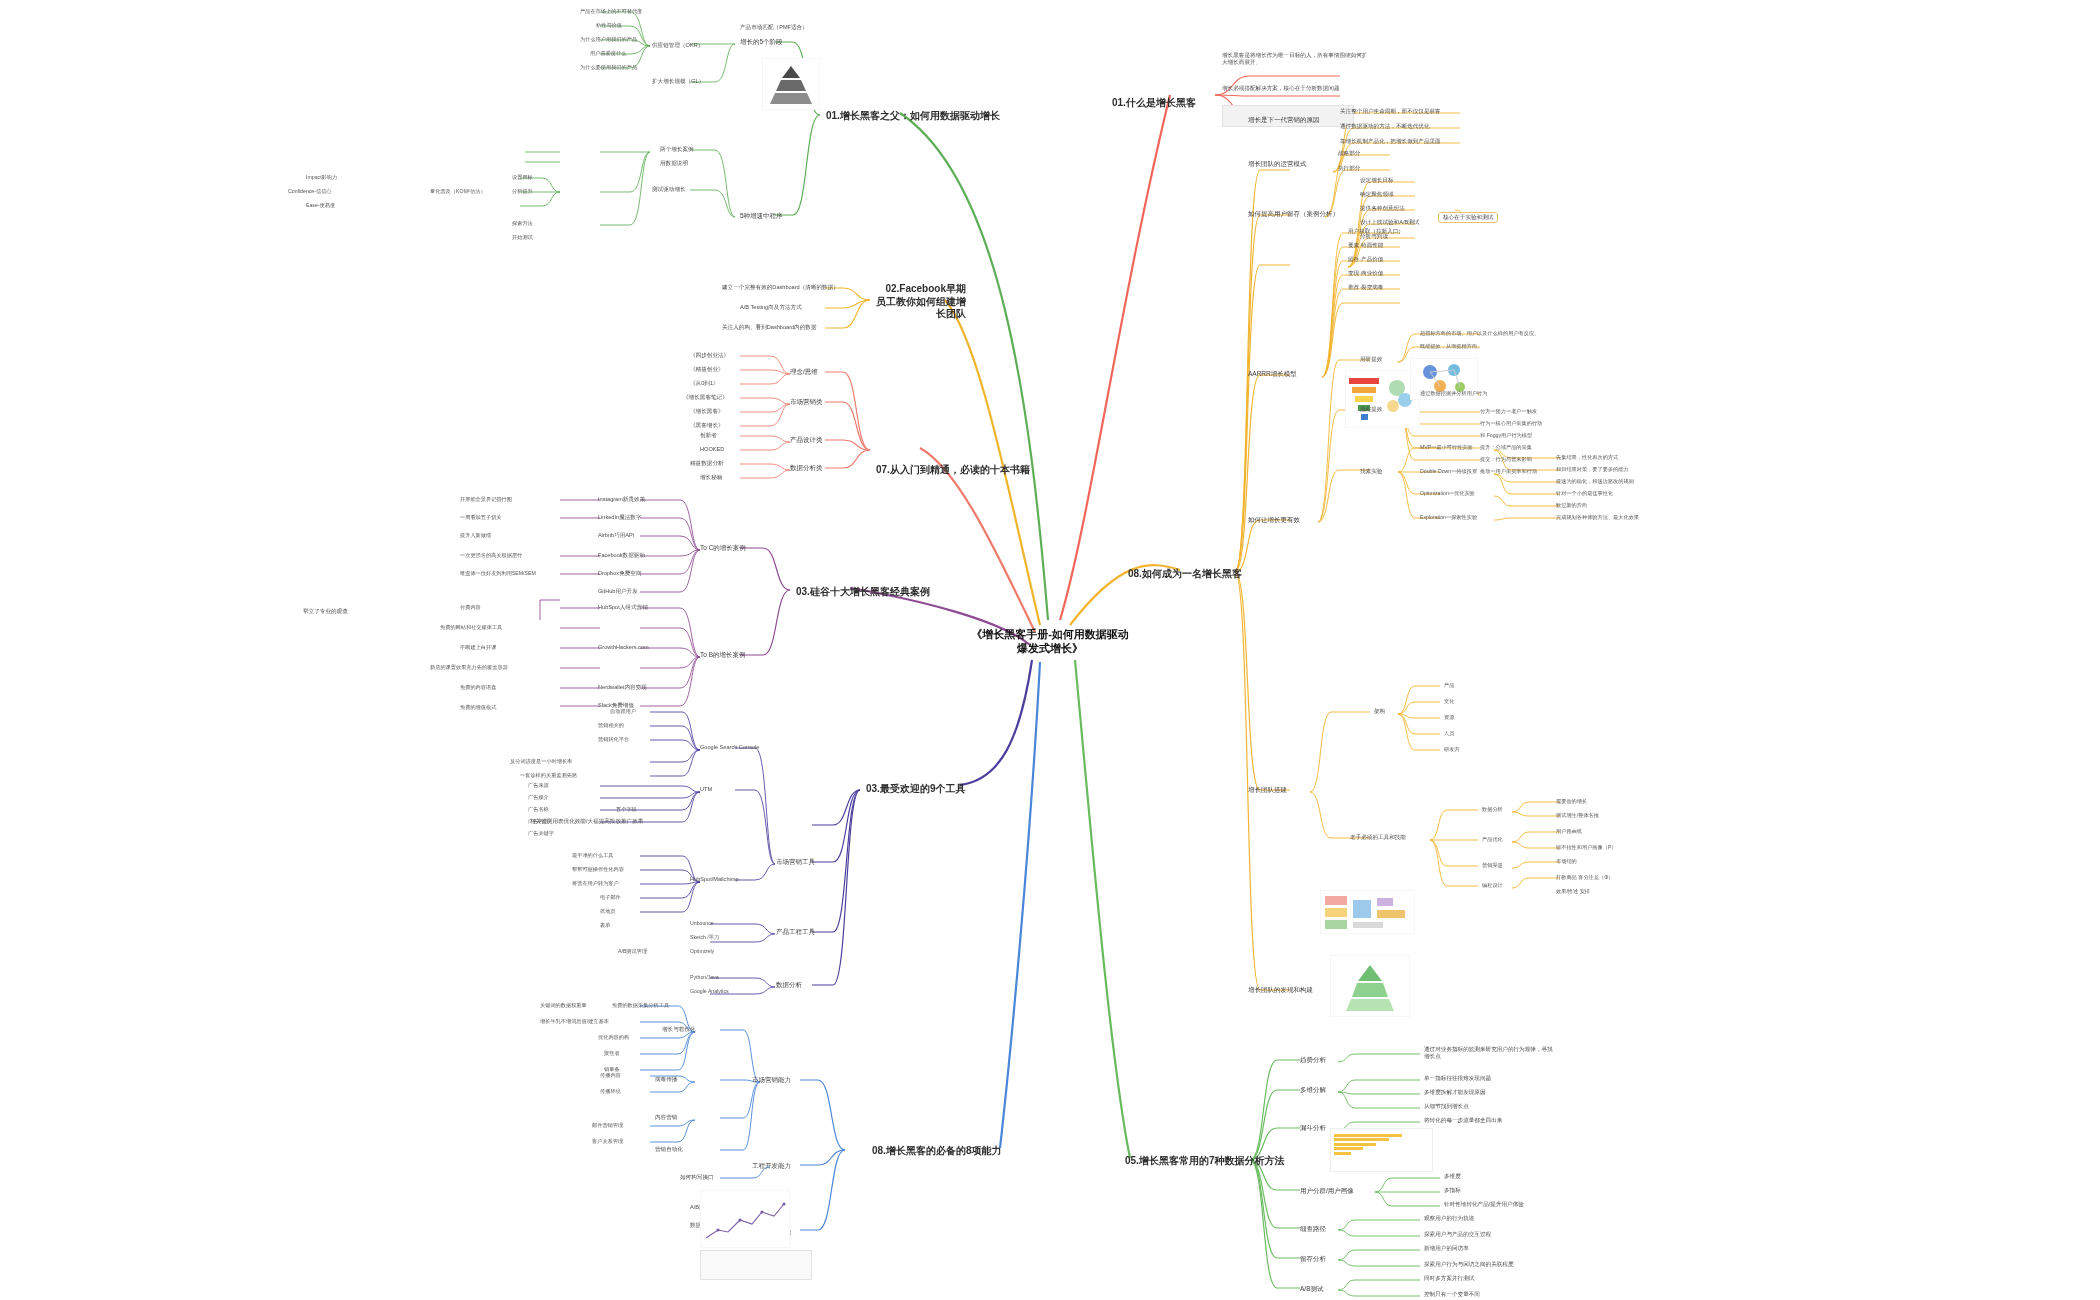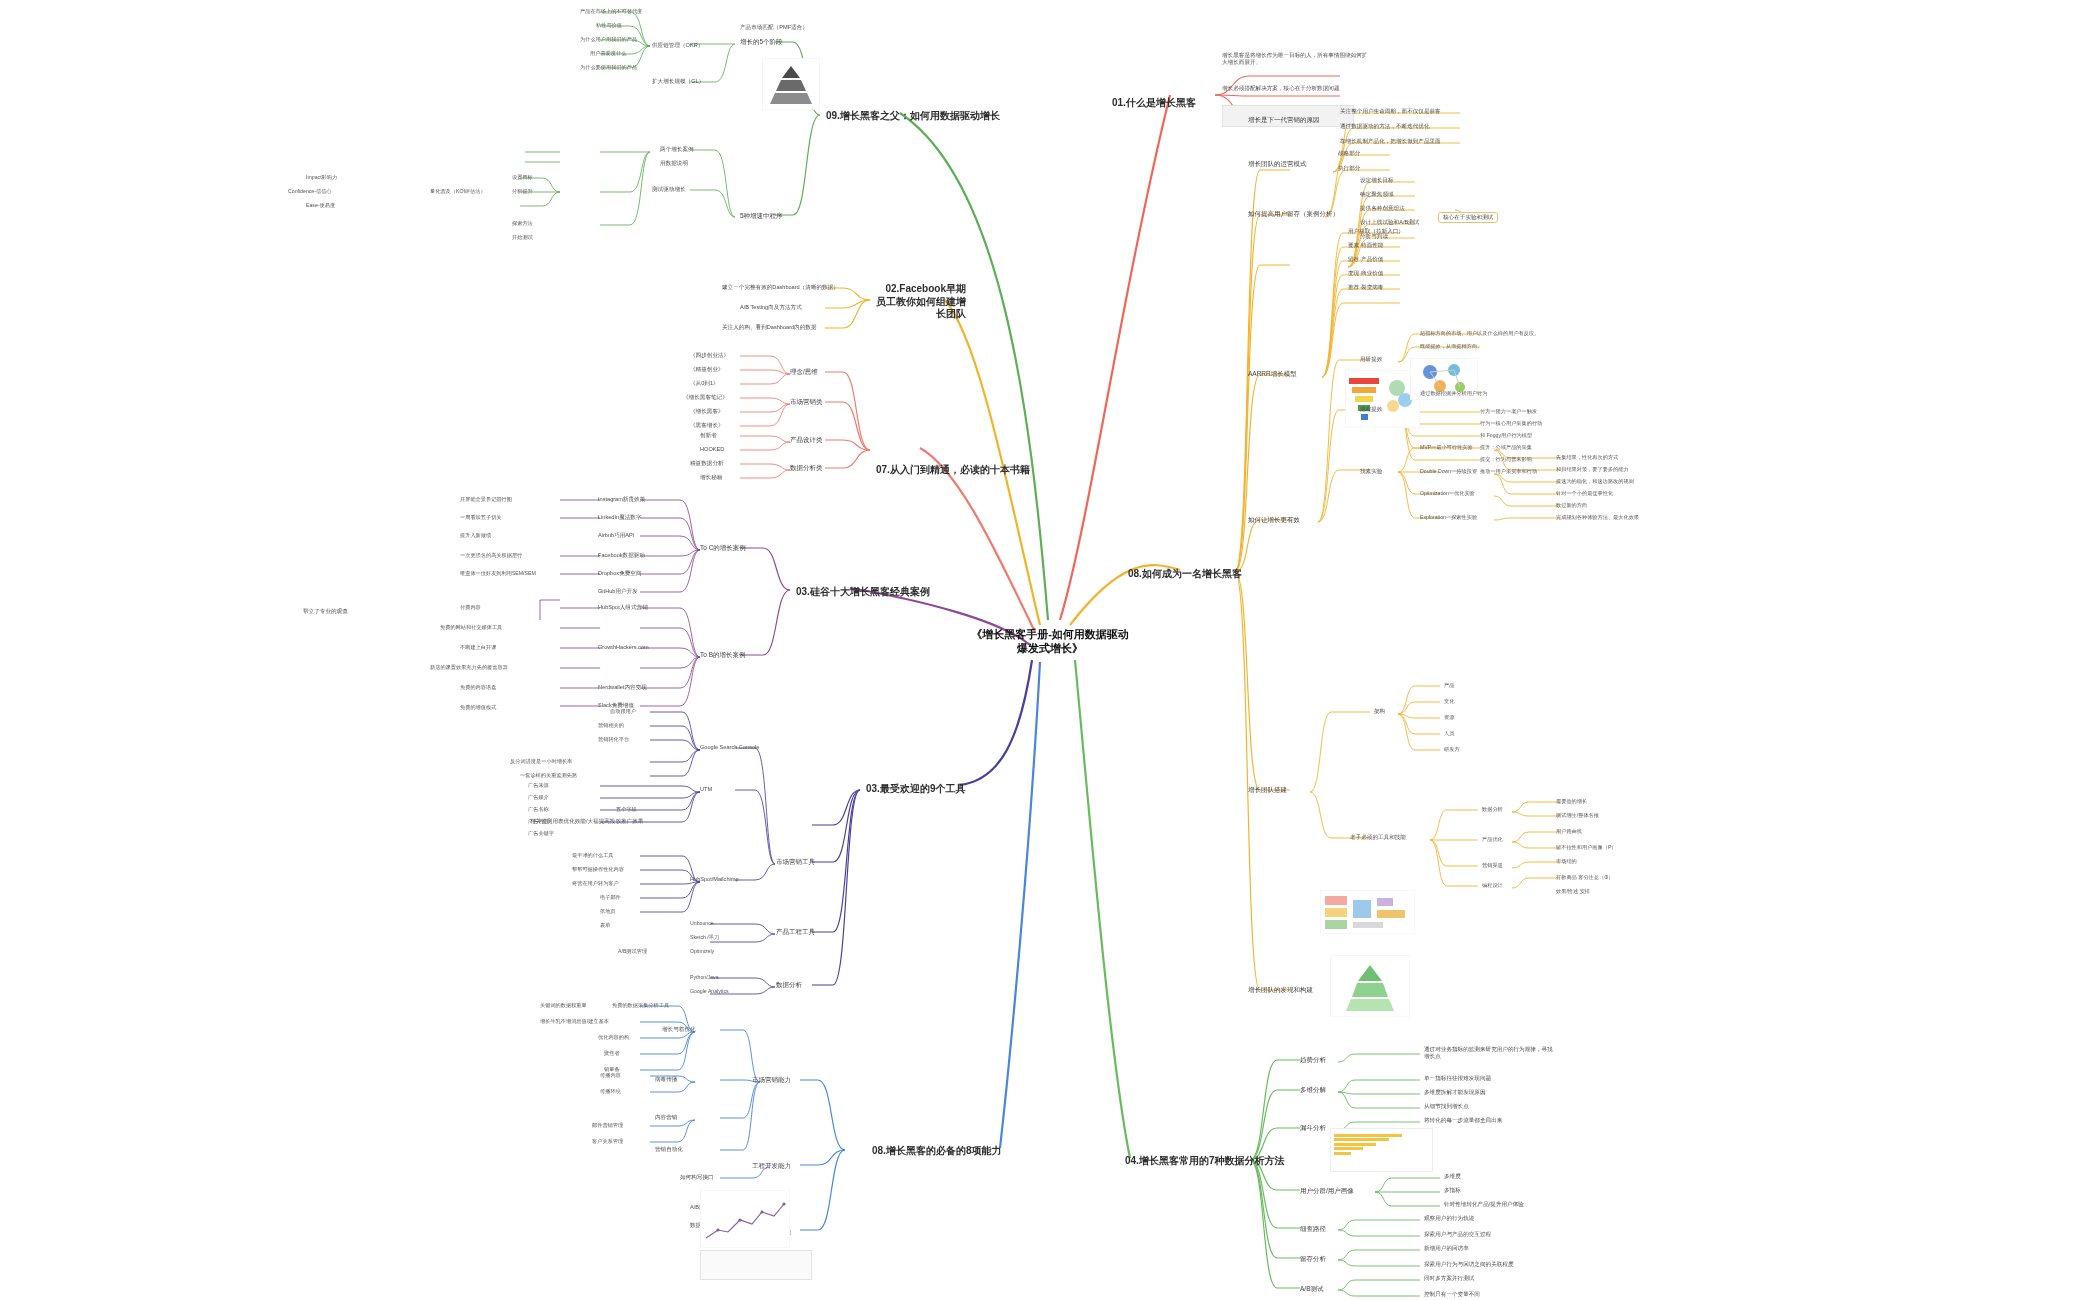--- a/index.html
+++ b/index.html
@@ -395,21 +395,21 @@
   </svg>
 
   <div class="node lvl2" style="left:1248px;top:986px;">增长团队的发现和构建</div>
   <svg class="pyr" style="left:1330px;top:955px;" width="80" height="62" viewBox="0 0 80 62">
     <rect x="0" y="0" width="80" height="62" fill="#fff" stroke="#eee"></rect>
     <polygon points="40,10 28,26 52,26" fill="#6fbf73"></polygon>
     <polygon points="27,28 53,28 58,42 22,42" fill="#8fd18f"></polygon>
     <polygon points="21,44 59,44 64,56 16,56" fill="#b7e3b3"></polygon>
   </svg>
 
-  <div class="node lvl1" style="left:1125px;top:1155px;color:#2d2d2d;">04.增长黑客常用的7种数据分析方法</div>
+  <div class="node lvl1" style="left:1125px;top:1155px;color:#2d2d2d;">05.增长黑客常用的7种数据分析方法</div>
 
   <div class="node lvl2" style="left:1300px;top:1056px;">趋势分析</div>
   <div class="node lvl3 wrapnode" style="left:1424px;top:1046px;width:130px;">通过对业务指标的监测来研究用户的行为规律，寻找增长点</div>
 
   <div class="node lvl2" style="left:1300px;top:1086px;">多维分解</div>
   <div class="node lvl3" style="left:1424px;top:1075px;">单一指标往往很难发现问题</div>
   <div class="node lvl3" style="left:1424px;top:1089px;">多维度拆解才能发现原因</div>
   <div class="node lvl3" style="left:1424px;top:1103px;">从细节找到增长点</div>
 
   <div class="node lvl2" style="left:1300px;top:1124px;">漏斗分析</div>
@@ -563,21 +563,21 @@
 
   <div class="node lvl2" style="left:790px;top:464px;">数据分析类</div>
   <div class="node lvl3" style="left:690px;top:460px;">精益数据分析</div>
   <div class="node lvl3" style="left:700px;top:474px;">增长秘籍</div>
 
   <div class="node lvl1 wrapnode" style="left:876px;top:283px;width:90px;color:#2d2d2d;">02.Facebook早期员工教你如何组建增长团队</div>
   <div class="node lvl3" style="left:722px;top:284px;">建立一个完整有效的Dashboard（清晰的数据）</div>
   <div class="node lvl3" style="left:740px;top:304px;">A/B Testing向及方法方式</div>
   <div class="node lvl3" style="left:722px;top:324px;">关注人的构、看到Dashboard内的数据</div>
 
-  <div class="node lvl1" style="left:826px;top:110px;color:#2d2d2d;">09.增长黑客之父：如何用数据驱动增长</div>
+  <div class="node lvl1" style="left:826px;top:110px;color:#2d2d2d;">01.增长黑客之父：如何用数据驱动增长</div>
 
   <div class="node lvl2" style="left:740px;top:38px;">增长的5个阶段</div>
   <div class="node lvl3" style="left:652px;top:42px;">供应链管理（OKR）</div>
   <div class="node lvl4" style="left:580px;top:8px;">产品在市场上的不可替代度</div>
   <div class="node lvl4" style="left:596px;top:22px;">粘性与价值</div>
   <div class="node lvl4" style="left:580px;top:36px;">为什么用户用我们的产品</div>
   <div class="node lvl4" style="left:590px;top:50px;">用户喜爱度什么</div>
   <div class="node lvl4" style="left:580px;top:64px;">为什么要使用我们的产品</div>
   <div class="node lvl3" style="left:652px;top:78px;">扩大增长规模（GL）</div>
   <div class="node lvl3" style="left:740px;top:24px;">产品市场匹配（PMF适合）</div>

